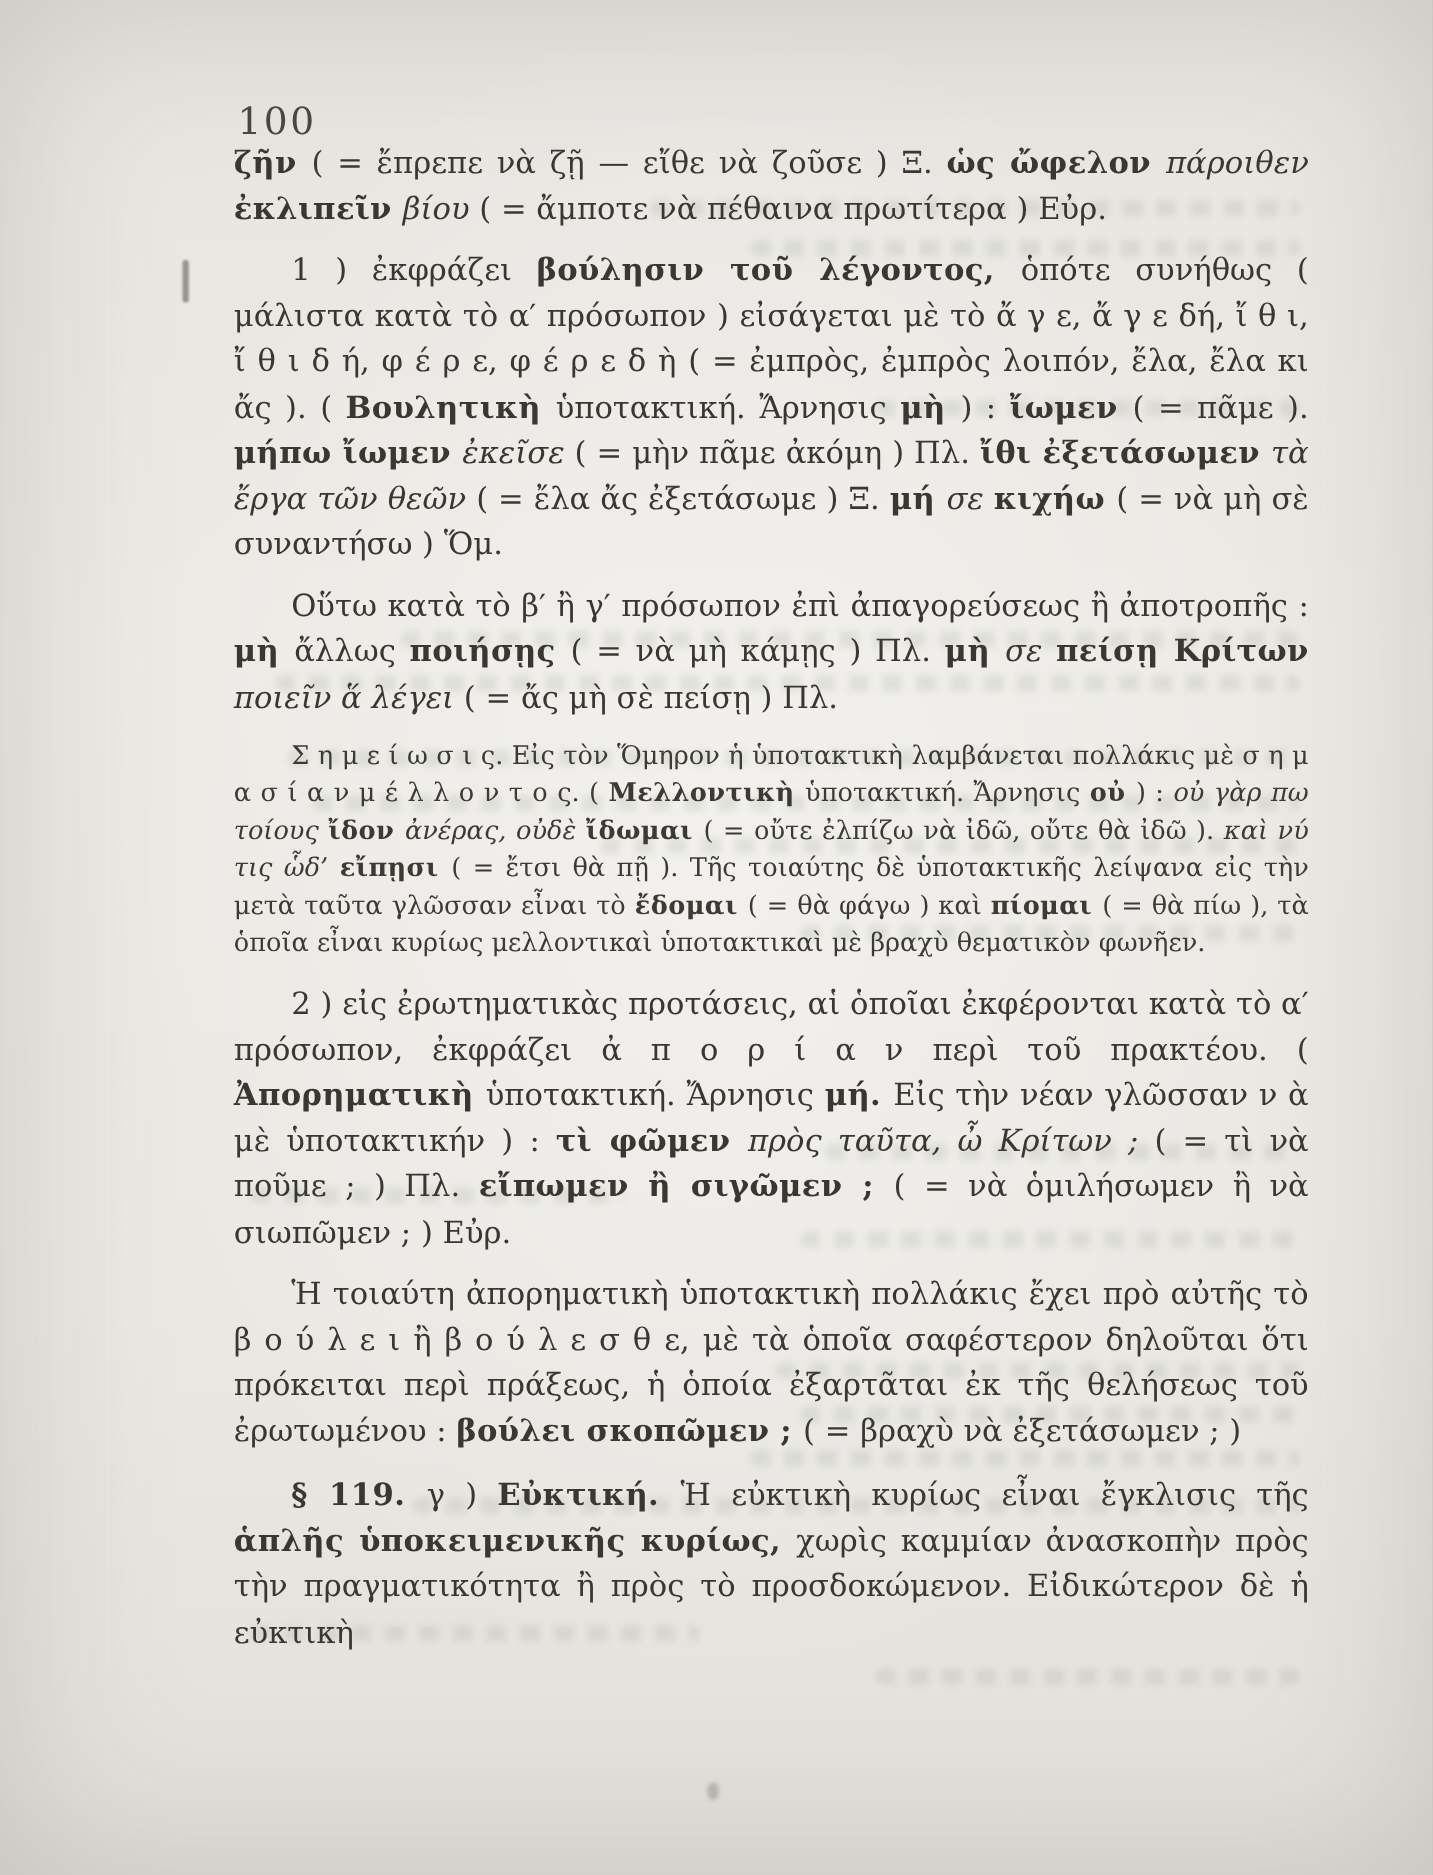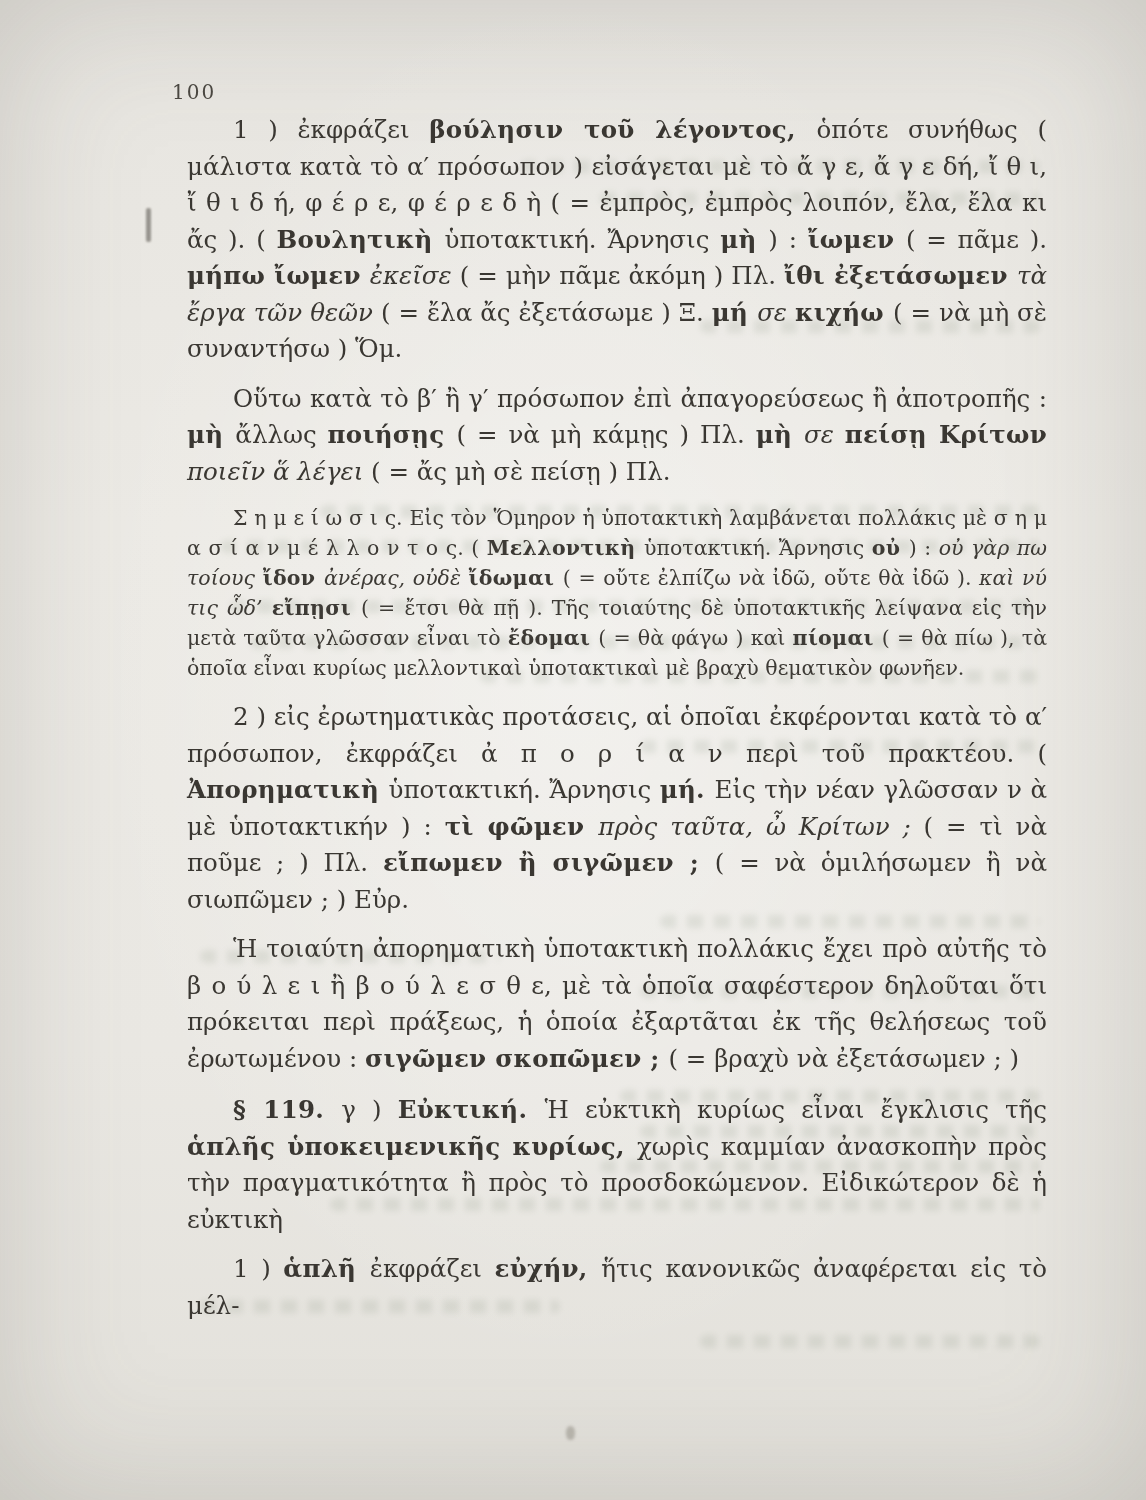--- a/index.html
+++ b/index.html
@@ -8,22 +8,22 @@
     width:1146px;height:1500px;
     background:#e9e7e2;
     background-image:
       radial-gradient(ellipse at 50% 45%, rgba(255,255,255,.35) 0%, rgba(255,255,255,0) 60%),
       linear-gradient(180deg, #e7e5e0 0%, #eceae5 35%, #eae8e3 70%, #e2e0da 100%);
     box-shadow: inset 0 0 140px rgba(95,92,84,.22);
     overflow:hidden;
     font-family:"DejaVu Serif", serif;
   }
   .page-number{
-    position:absolute; left:172px; top:80px;
-    font-size:20px; letter-spacing:2px; color:#4a4741;
+    position:absolute; left:190px; top:80px;
+    font-size:30px; letter-spacing:2px; color:#4a4741;
   }
   .content{
     position:absolute; left:187px; top:112px; width:860px;
   }
   .para{
     font-size:24.5px; line-height:36.5px; color:#3a3732;
     text-align:justify; text-indent:46px;
     margin:0 0 13px 0;
     text-rendering:optimizeLegibility;
   }
@@ -69,21 +69,21 @@
   <div class="ghost" style="left:640px;top:1125px;width:400px"></div>
   <div class="ghost" style="left:600px;top:1160px;width:440px"></div>
   <div class="ghost" style="left:330px;top:1198px;width:710px"></div>
   <div class="ghost" style="left:200px;top:1300px;width:360px"></div>
   <div class="ghost" style="left:700px;top:1335px;width:340px"></div>
   <div class="edge-mark"></div>
   <div class="bottom-smudge"></div>
 
   <div class="page-number">100</div>
   <div class="content">
+      <p class="para no-indent"><span class="r-b">ζῆν </span><span class="r-n">( = ἔπρεπε νὰ ζῇ — εἴθε νὰ ζοῦσε ) Ξ. </span><span class="r-b">ὡς ὤφελον </span><span class="r-i">πάροιθεν </span><span class="r-b">ἐκλιπεῖν </span><span class="r-i">βίου </span><span class="r-n">( = ἄμποτε νὰ πέθαινα πρωτίτερα ) Εὐρ.</span></p>
       <p class="para"><span class="r-n">1 ) ἐκφράζει </span><span class="r-b">βούλησιν τοῦ λέγοντος, </span><span class="r-n">ὁπότε συνήθως ( μάλιστα κατὰ τὸ α′ πρόσωπον ) εἰσάγεται μὲ τὸ ἄ γ ε, ἄ γ ε δή, ἴ θ ι, ἴ θ ι δ ή, φ έ ρ ε, φ έ ρ ε δ ὴ ( = ἐμπρὸς, ἐμπρὸς λοιπόν, ἔλα, ἔλα κι ἄς ). ( </span><span class="r-b">Βουλητικὴ </span><span class="r-n">ὑποτακτική. Ἄρνησις </span><span class="r-b">μὴ </span><span class="r-n">) : </span><span class="r-b">ἴωμεν </span><span class="r-n">( = πᾶμε ). </span><span class="r-b">μήπω ἴωμεν </span><span class="r-i">ἐκεῖσε </span><span class="r-n">( = μὴν πᾶμε ἀκόμη ) Πλ. </span><span class="r-b">ἴθι ἐξετάσωμεν </span><span class="r-i">τὰ ἔργα τῶν θεῶν </span><span class="r-n">( = ἔλα ἄς ἐξετάσωμε ) Ξ. </span><span class="r-b">μή </span><span class="r-i">σε </span><span class="r-b">κιχήω </span><span class="r-n">( = νὰ μὴ σὲ συναντήσω ) Ὅμ.</span></p>
       <p class="para"><span class="r-n">Οὕτω κατὰ τὸ β′ ἢ γ′ πρόσωπον ἐπὶ ἀπαγορεύσεως ἢ ἀποτροπῆς : </span><span class="r-b">μὴ </span><span class="r-n">ἄλλως </span><span class="r-b">ποιήσῃς </span><span class="r-n">( = νὰ μὴ κάμῃς ) Πλ. </span><span class="r-b">μὴ </span><span class="r-i">σε </span><span class="r-b">πείσῃ Κρίτων </span><span class="r-i">ποιεῖν ἅ λέγει </span><span class="r-n">( = ἄς μὴ σὲ πείσῃ ) Πλ.</span></p>
       <p class="para small"><span class="r-n">Σ η μ ε ί ω σ ι ς. Εἰς τὸν Ὅμηρον ἡ ὑποτακτικὴ λαμβάνεται πολλάκις μὲ σ η μ α σ ί α ν  μ έ λ λ ο ν τ ο ς. ( </span><span class="r-b">Μελλοντικὴ </span><span class="r-n">ὑποτακτική. Ἄρνησις </span><span class="r-b">οὐ </span><span class="r-n">) : </span><span class="r-i">οὐ γὰρ πω τοίους </span><span class="r-b">ἴδον </span><span class="r-i">ἀνέρας, οὐδὲ </span><span class="r-b">ἴδωμαι </span><span class="r-n">( = οὔτε ἐλπίζω νὰ ἰδῶ, οὔτε θὰ ἰδῶ ). </span><span class="r-i">καὶ νύ τις ὧδ’ </span><span class="r-b">εἴπῃσι </span><span class="r-n">( = ἔτσι θὰ πῇ ). Τῆς τοιαύτης δὲ ὑποτακτικῆς λείψανα εἰς τὴν μετὰ ταῦτα γλῶσσαν εἶναι τὸ </span><span class="r-b">ἔδομαι </span><span class="r-n">( = θὰ φάγω ) καὶ </span><span class="r-b">πίομαι </span><span class="r-n">( = θὰ πίω ), τὰ ὁποῖα εἶναι κυρίως μελλοντικαὶ ὑποτακτικαὶ μὲ βραχὺ θεματικὸν φωνῆεν.</span></p>
       <p class="para"><span class="r-n">2 ) εἰς ἐρωτηματικὰς προτάσεις, αἱ ὁποῖαι ἐκφέρονται κατὰ τὸ α′ πρόσωπον, ἐκφράζει ἀ π ο ρ ί α ν περὶ τοῦ πρακτέου. ( </span><span class="r-b">Ἀπορηματικὴ </span><span class="r-n">ὑποτακτική. Ἄρνησις </span><span class="r-b">μή. </span><span class="r-n">Εἰς τὴν νέαν γλῶσσαν ν ὰ μὲ ὑποτακτικήν ) : </span><span class="r-b">τὶ φῶμεν </span><span class="r-i">πρὸς ταῦτα, ὦ Κρίτων ; </span><span class="r-n">( = τὶ νὰ ποῦμε ; ) Πλ. </span><span class="r-b">εἴπωμεν ἢ σιγῶμεν ; </span><span class="r-n">( = νὰ ὁμιλήσωμεν ἢ νὰ σιωπῶμεν ; ) Εὐρ.</span></p>
-      <p class="para"><span class="r-n">Ἡ τοιαύτη ἀπορηματικὴ ὑποτακτικὴ πολλάκις ἔχει πρὸ αὐτῆς τὸ β ο ύ λ ε ι ἢ β ο ύ λ ε σ θ ε, μὲ τὰ ὁποῖα σαφέστερον δηλοῦται ὅτι πρόκειται περὶ πράξεως, ἡ ὁποία ἐξαρτᾶται ἐκ τῆς θελήσεως τοῦ ἐρωτωμένου : </span><span class="r-b">σιγῶμεν σκοπῶμεν ; </span><span class="r-n">( = βραχὺ νὰ ἐξετάσωμεν ; )</span></p>
+      <p class="para"><span class="r-n">Ἡ τοιαύτη ἀπορηματικὴ ὑποτακτικὴ πολλάκις ἔχει πρὸ αὐτῆς τὸ β ο ύ λ ε ι ἢ β ο ύ λ ε σ θ ε, μὲ τὰ ὁποῖα σαφέστερον δηλοῦται ὅτι πρόκειται περὶ πράξεως, ἡ ὁποία ἐξαρτᾶται ἐκ τῆς θελήσεως τοῦ ἐρωτωμένου : </span><span class="r-b">βούλει σκοπῶμεν ; </span><span class="r-n">( = βραχὺ νὰ ἐξετάσωμεν ; )</span></p>
       <p class="para section"><span class="r-b">§ 119. </span><span class="r-n">γ ) </span><span class="r-b">Εὐκτική. </span><span class="r-n">Ἡ εὐκτικὴ κυρίως εἶναι ἔγκλισις τῆς </span><span class="r-b">ἁπλῆς ὑποκειμενικῆς κυρίως, </span><span class="r-n">χωρὶς καμμίαν ἀνασκοπὴν πρὸς τὴν πραγματικότητα ἢ πρὸς τὸ προσδοκώμενον. Εἰδικώτερον δὲ ἡ εὐκτικὴ</span></p>
-      <p class="para"><span class="r-n">1 ) </span><span class="r-b">ἁπλῆ </span><span class="r-n">ἐκφράζει </span><span class="r-b">εὐχήν, </span><span class="r-n">ἥτις κανονικῶς ἀναφέρεται εἰς τὸ μέλ-</span></p>
     </div>
 </div>
 
 </body></html>

